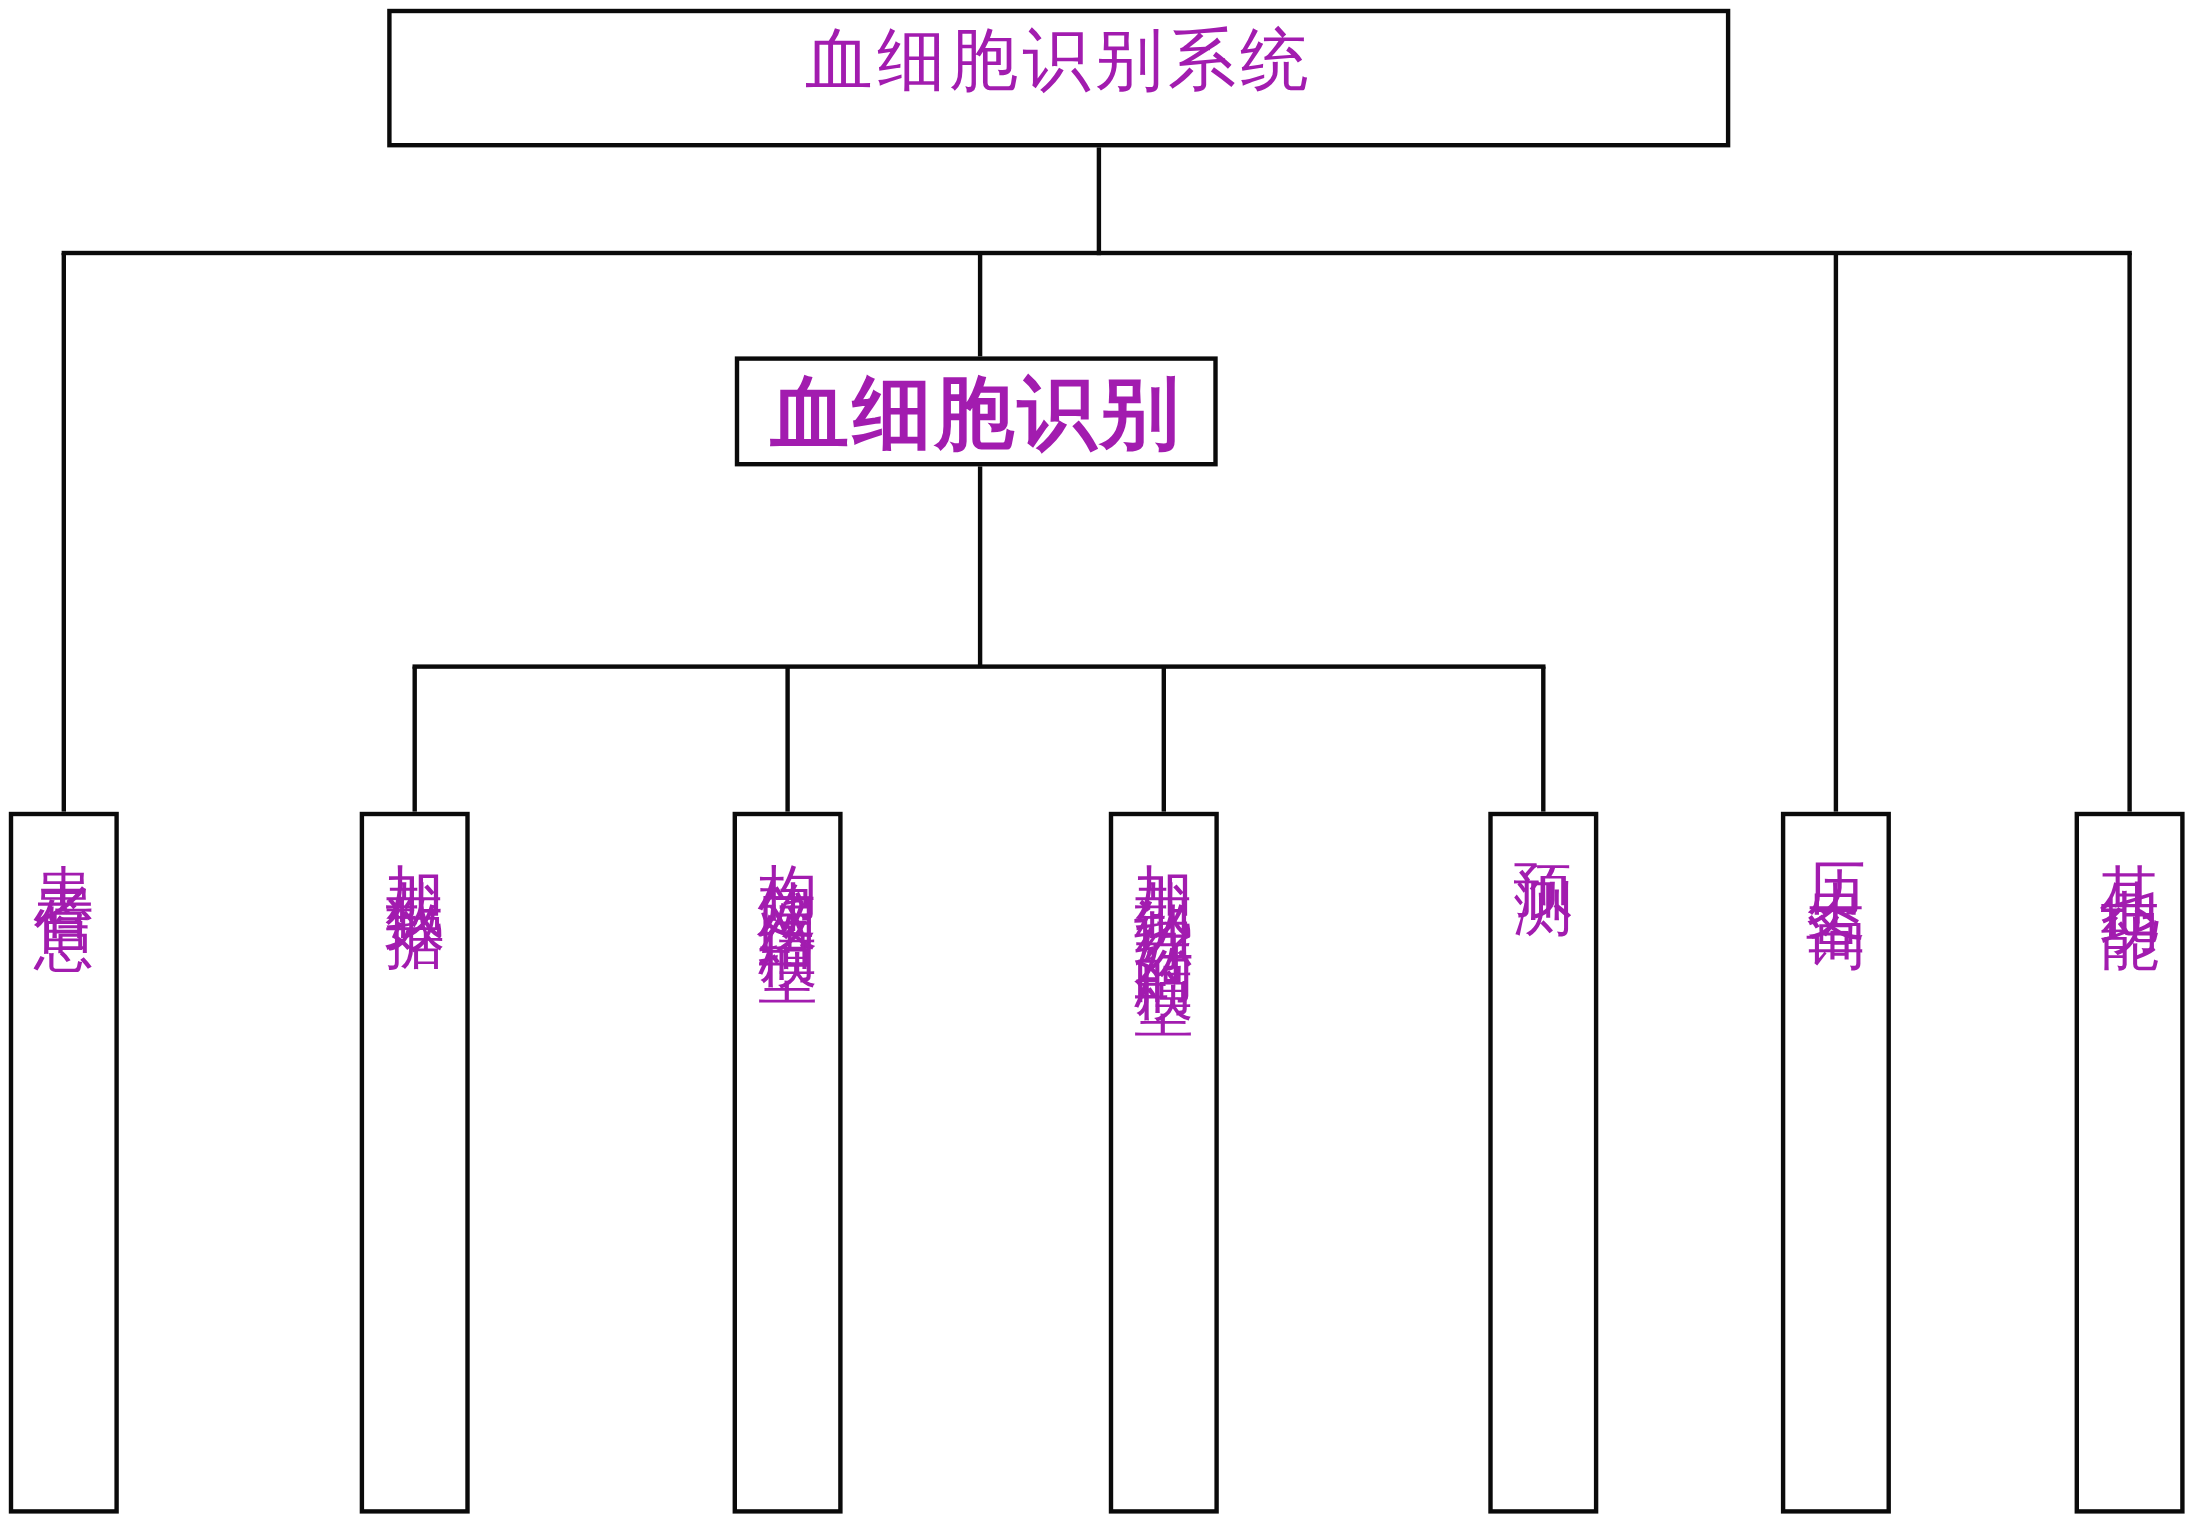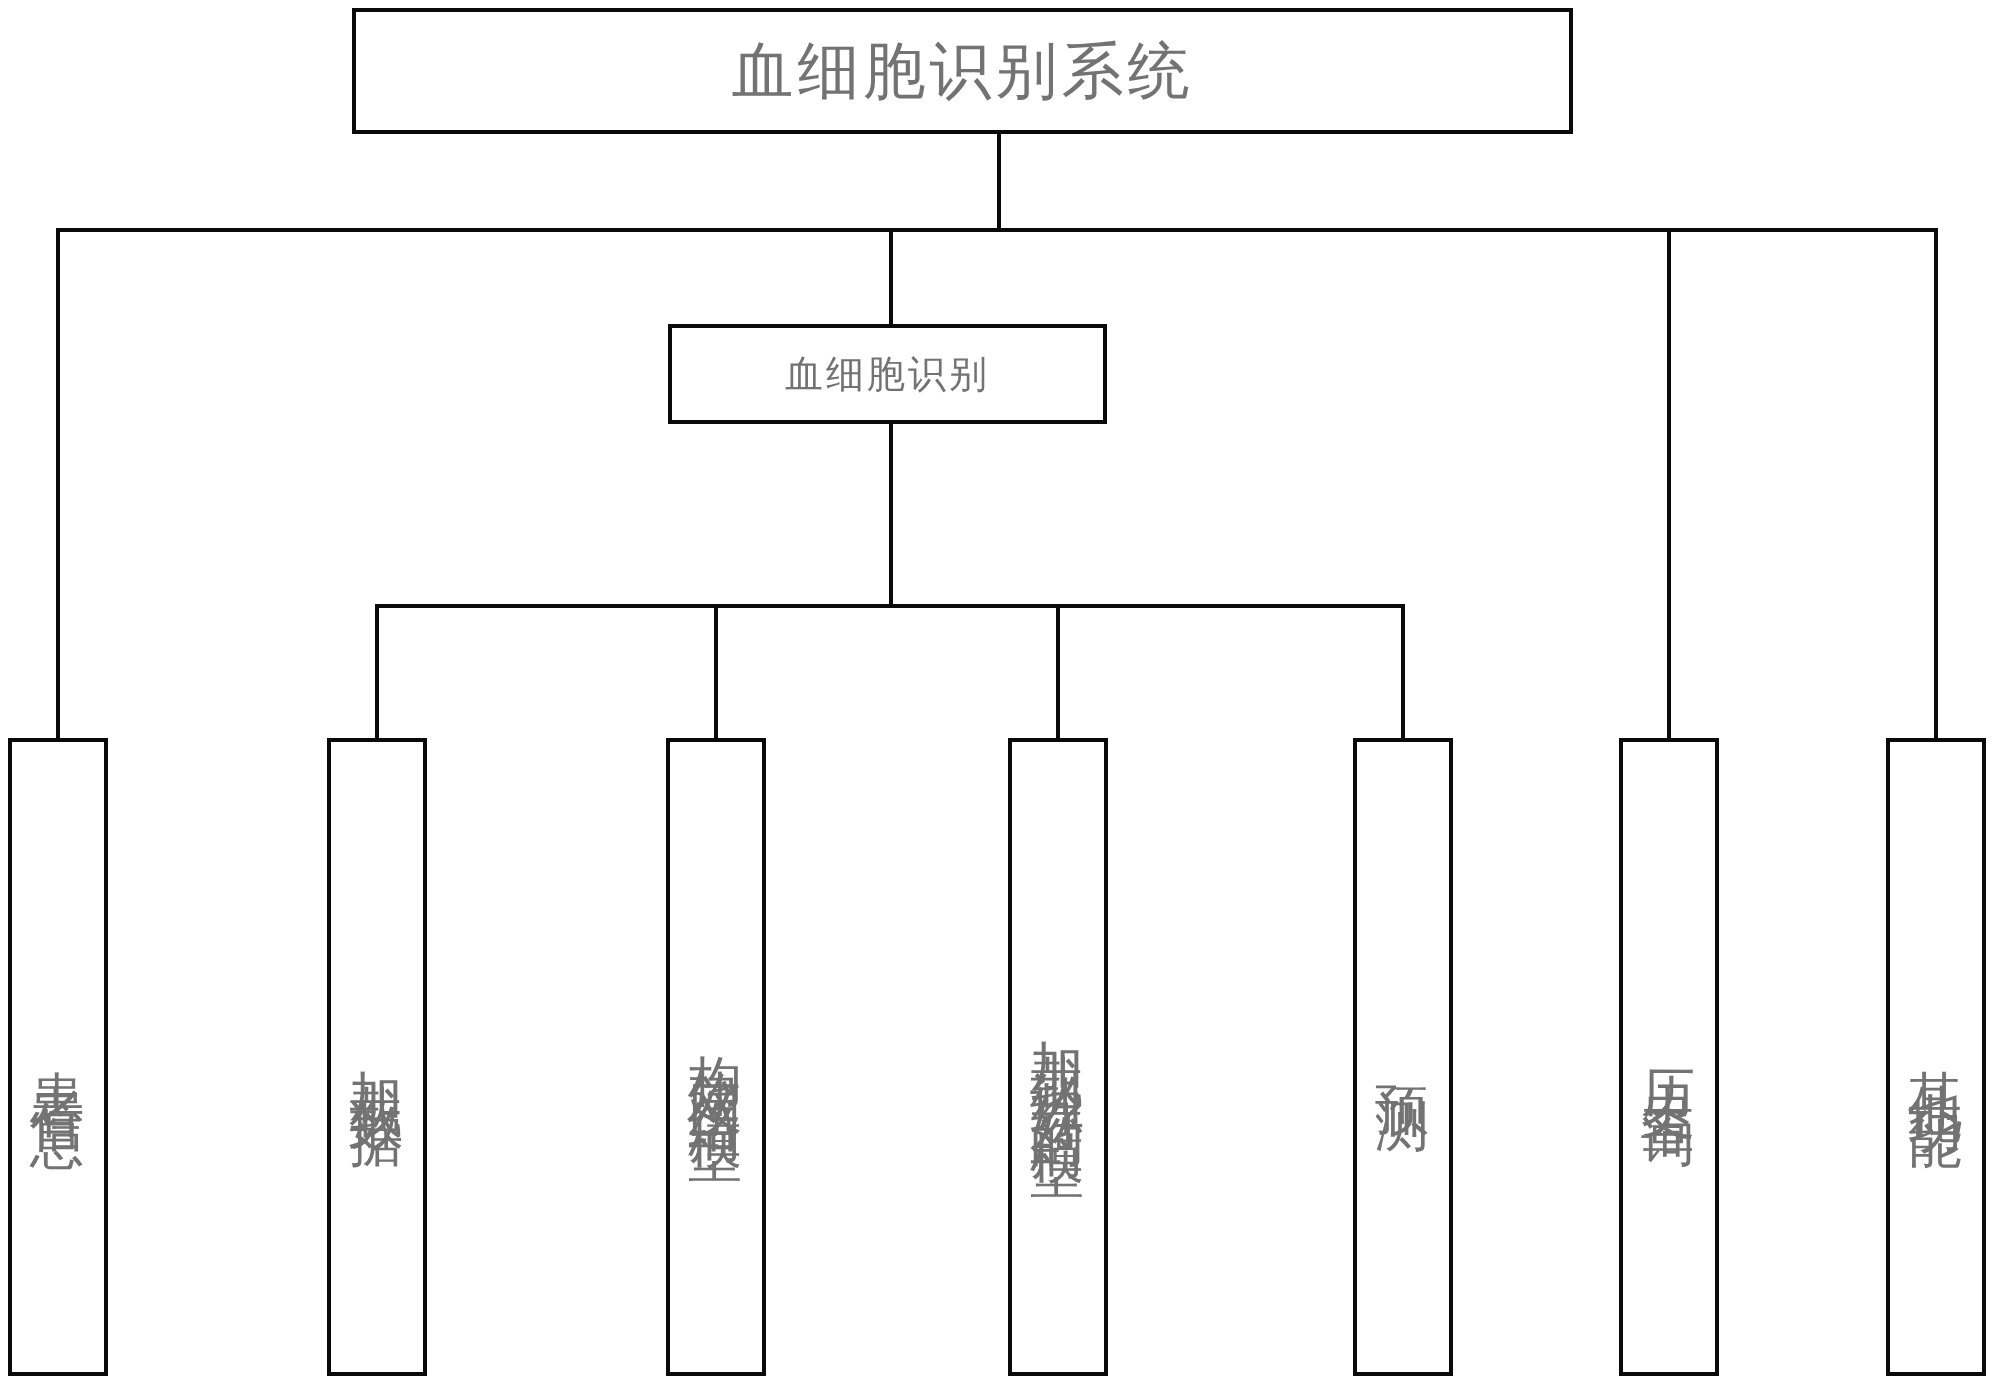--- a/index.html
+++ b/index.html
@@ -14,39 +14,38 @@
     height: 1392px;
     background: #ffffff;
     overflow: hidden;
   }
   .node {
     position: absolute;
     box-sizing: border-box;
     border: 4px solid #0a0a0a;
     background: #ffffff;
     display: flex;
-    align-items: center;
     justify-content: center;
-    color: #737373;
+    color: #a21caf;
   }
   .node--root {
     left: 352px; top: 8px; width: 1221px; height: 126px;
   }
   .node--root .node-label {
     font-size: 62px;
     font-weight: 500;
     letter-spacing: 4px;
     white-space: nowrap;
   }
   .node--mid {
     left: 668px; top: 324px; width: 439px; height: 100px;
   }
   .node--mid .node-label {
-    font-size: 38px;
-    font-weight: 400;
+    font-size: 72px;
+    font-weight: 700;
     letter-spacing: 3px;
     white-space: nowrap;
   }
   .node--leaf {
     top: 738px; width: 100px; height: 638px;
   }
   .node--leaf .node-label {
     writing-mode: vertical-rl;
     text-orientation: upright;
     font-size: 54px;

